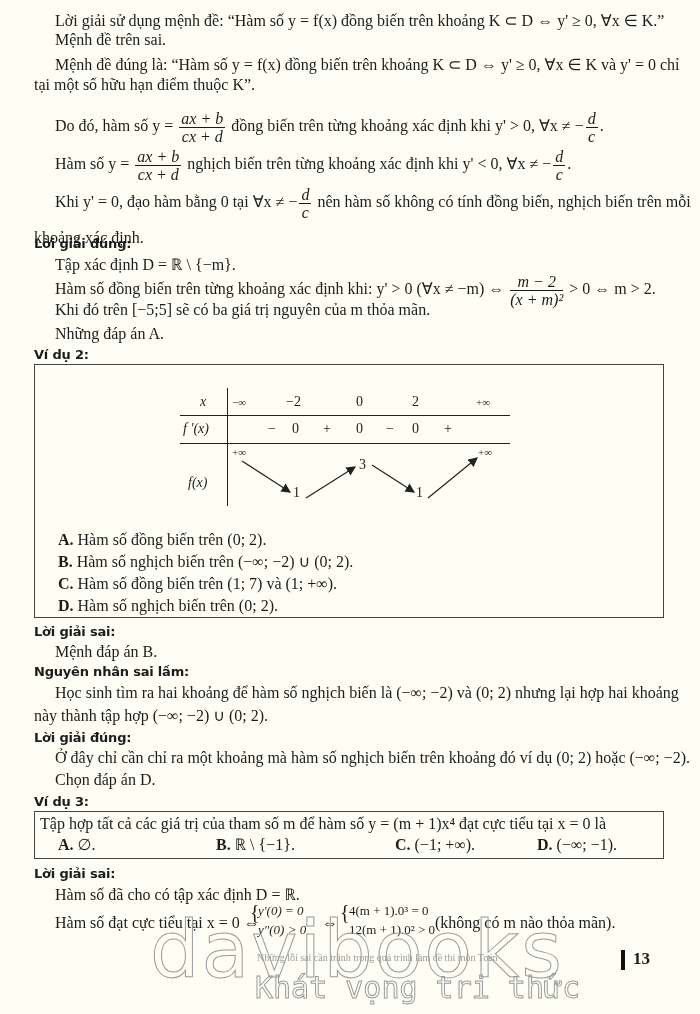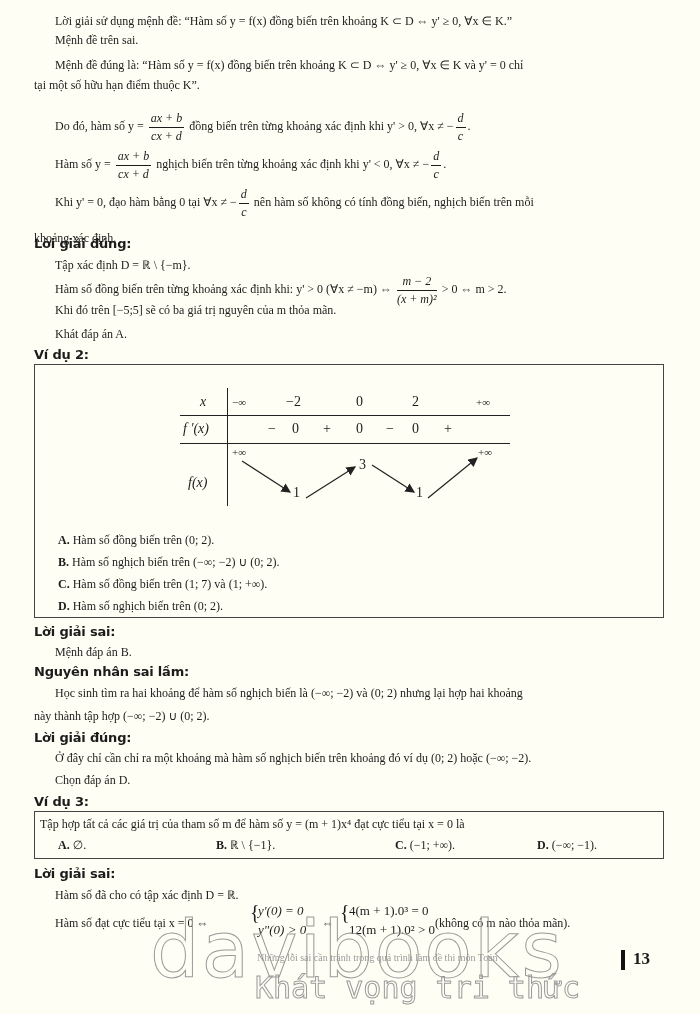--- a/index.html
+++ b/index.html
@@ -3,21 +3,21 @@
 <meta charset="utf-8">
 <style>
   html, body { margin: 0; padding: 0; }
   body {
     width: 700px; height: 1014px; position: relative; overflow: hidden;
     background: #fffef4;
     font-family: "Liberation Serif", serif;
     color: #1c1c1c;
   }
   .page { position: absolute; left: 0; top: 0; width: 700px; height: 1014px; }
-  .line { position: absolute; font-size: 12px; white-space: nowrap; line-height: 18px; }
+  .line { position: absolute; font-size: 16px; white-space: nowrap; line-height: 18px; }
   .heading { position: absolute; font-family: "DejaVu Sans", sans-serif; font-weight: bold; font-size: 13px; letter-spacing: -0.2px; }
   .m { font-style: italic; }
   .frac { display: inline-block; vertical-align: middle; text-align: center; margin: 0 2px; font-style: italic; }
   .frac .num { display: block; border-bottom: 1px solid #1c1c1c; padding: 0 2px; line-height: 17px; }
   .frac .den { display: block; line-height: 17px; }
   .box { position: absolute; border: 1px solid #444; background: transparent; }
   .bold { font-weight: bold; }
   
   .vt { position: absolute; left: 180px; top: 388px; width: 330px; height: 118px; font-size: 14px; }
   .vt .vline { position: absolute; left: 47px; top: 0; width: 1px; height: 118px; background: #222; }
@@ -60,21 +60,21 @@
   <div class="line" style="left:34px; top:214px;margin-top:15px;">khoảng xác định.</div>
 
   <div class="heading" style="left:34px; top:236px;">Lời giải đúng:</div>
   <div class="line" style="left:55px; top:256px;">Tập xác định  D = ℝ \ {−m}.</div>
   <div class="line" style="left:55px; top:273px;">
     <span>Hàm số đồng biến trên từng khoảng xác định khi:  y' &gt; 0 (∀x ≠ −m) ⇔</span>
     <span class="frac"><span class="num">m − 2</span><span class="den">(x + m)²</span></span>
     <span>&gt; 0 ⇔ m &gt; 2.</span>
   </div>
   <div class="line" style="left:55px; top:301px;">Khi đó trên [−5;5] sẽ có ba giá trị nguyên của  m  thỏa mãn.</div>
-  <div class="line" style="left:55px; top:325px;">Khát đáp án A.</div>
+  <div class="line" style="left:55px; top:325px;">Những đáp án A.</div>
 
   <div class="heading" style="left:34px; top:347px;">Ví dụ 2:</div>
   <div class="box" style="left:34px; top:364px; width:628px; height:252px;"></div>
 
   <div class="vt">
     <div class="vline"></div>
     <div class="hline" style="top:27px;"></div>
     <div class="hline" style="top:55px;"></div>
 
     <div class="cell m" style="left:20px; top:6px;">x</div>

